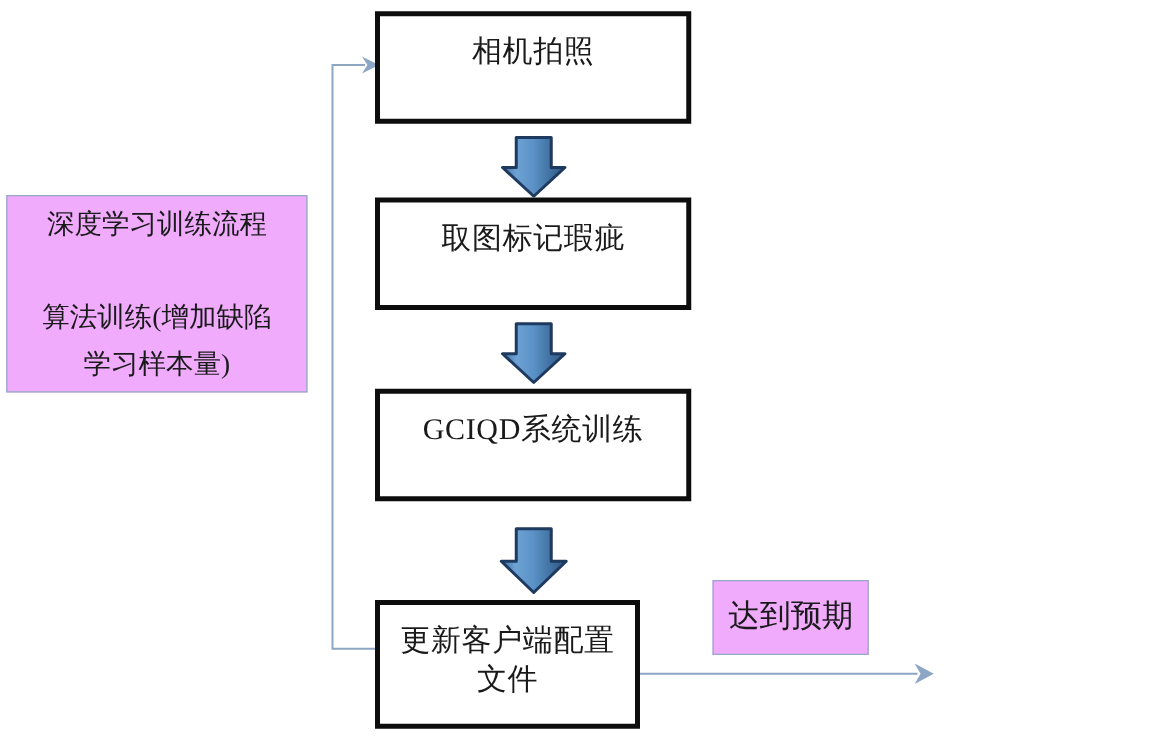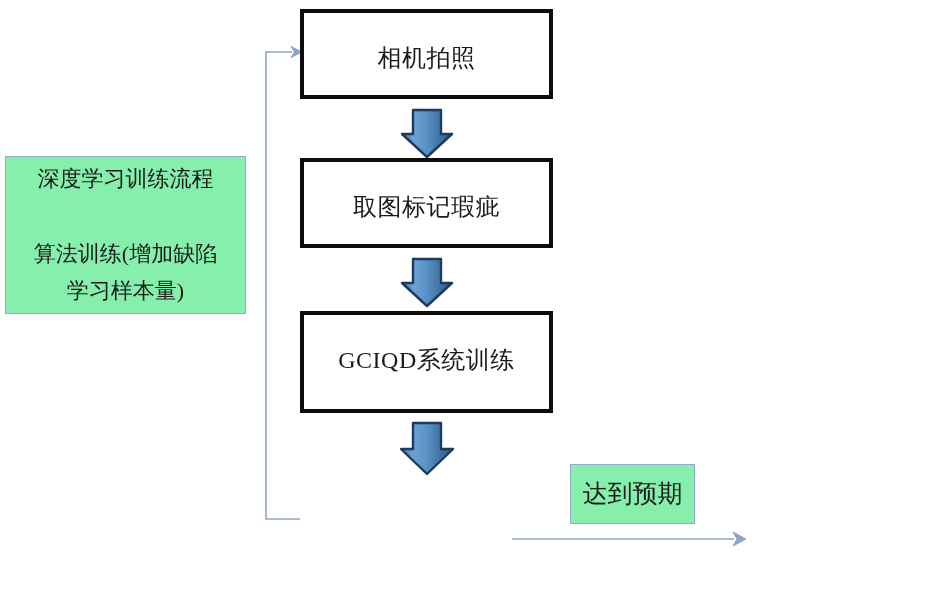--- a/index.html
+++ b/index.html
@@ -25,33 +25,33 @@
     background: #ffffff;
     border: 4px solid #0d0d0d;
     display: flex;
     justify-content: center;
     align-items: flex-start;
     text-align: center;
   }
   .node .node-label {
     display: block;
     width: 100%;
-    padding-top: 30px;
+    padding-top: 14px;
     font-size: 24px;
     line-height: 1.30;
     color: #1a1a1a;
     letter-spacing: 0.5px;
     white-space: pre-line;
   }
 
   
   .note {
     position: absolute;
     box-sizing: border-box;
-    background: #86efac;
+    background: #f0abfc;
     border: 1.5px solid #93a9c7;
     display: flex;
     justify-content: center;
     align-items: center;
     text-align: center;
   }
   .note .note-label {
     display: block;
     width: 100%;
     font-size: 22px;
@@ -124,23 +124,27 @@
   </div>
 
   <div class="node" style="left:300px; top:9px; width:253px; height:90px;">
     <span class="node-label">相机拍照</span>
   </div>
 
   <div class="node" style="left:300px; top:158px; width:253px; height:90px;text-align:center;">
     <span class="node-label">取图标记瑕疵</span>
   </div>
 
-  <div class="node" style="left:300px; top:311px; width:253px; height:102px;">
+  <div class="node" style="left:300px; top:311px; width:253px; height:90px;">
     <span class="node-label">GCIQD系统训练</span>
   </div>
 
+  <div class="node" style="left:300px; top:480px; width:212px; height:103px;">
+    <span class="node-label">更新客户端配置
+文件</span>
+  </div>
 
 
   <div class="note tag" style="left:570px; top:464px; width:125px; height:60px;">
     <span class="note-label">达到预期</span>
   </div>
 
 </div>
 
 </body></html>

